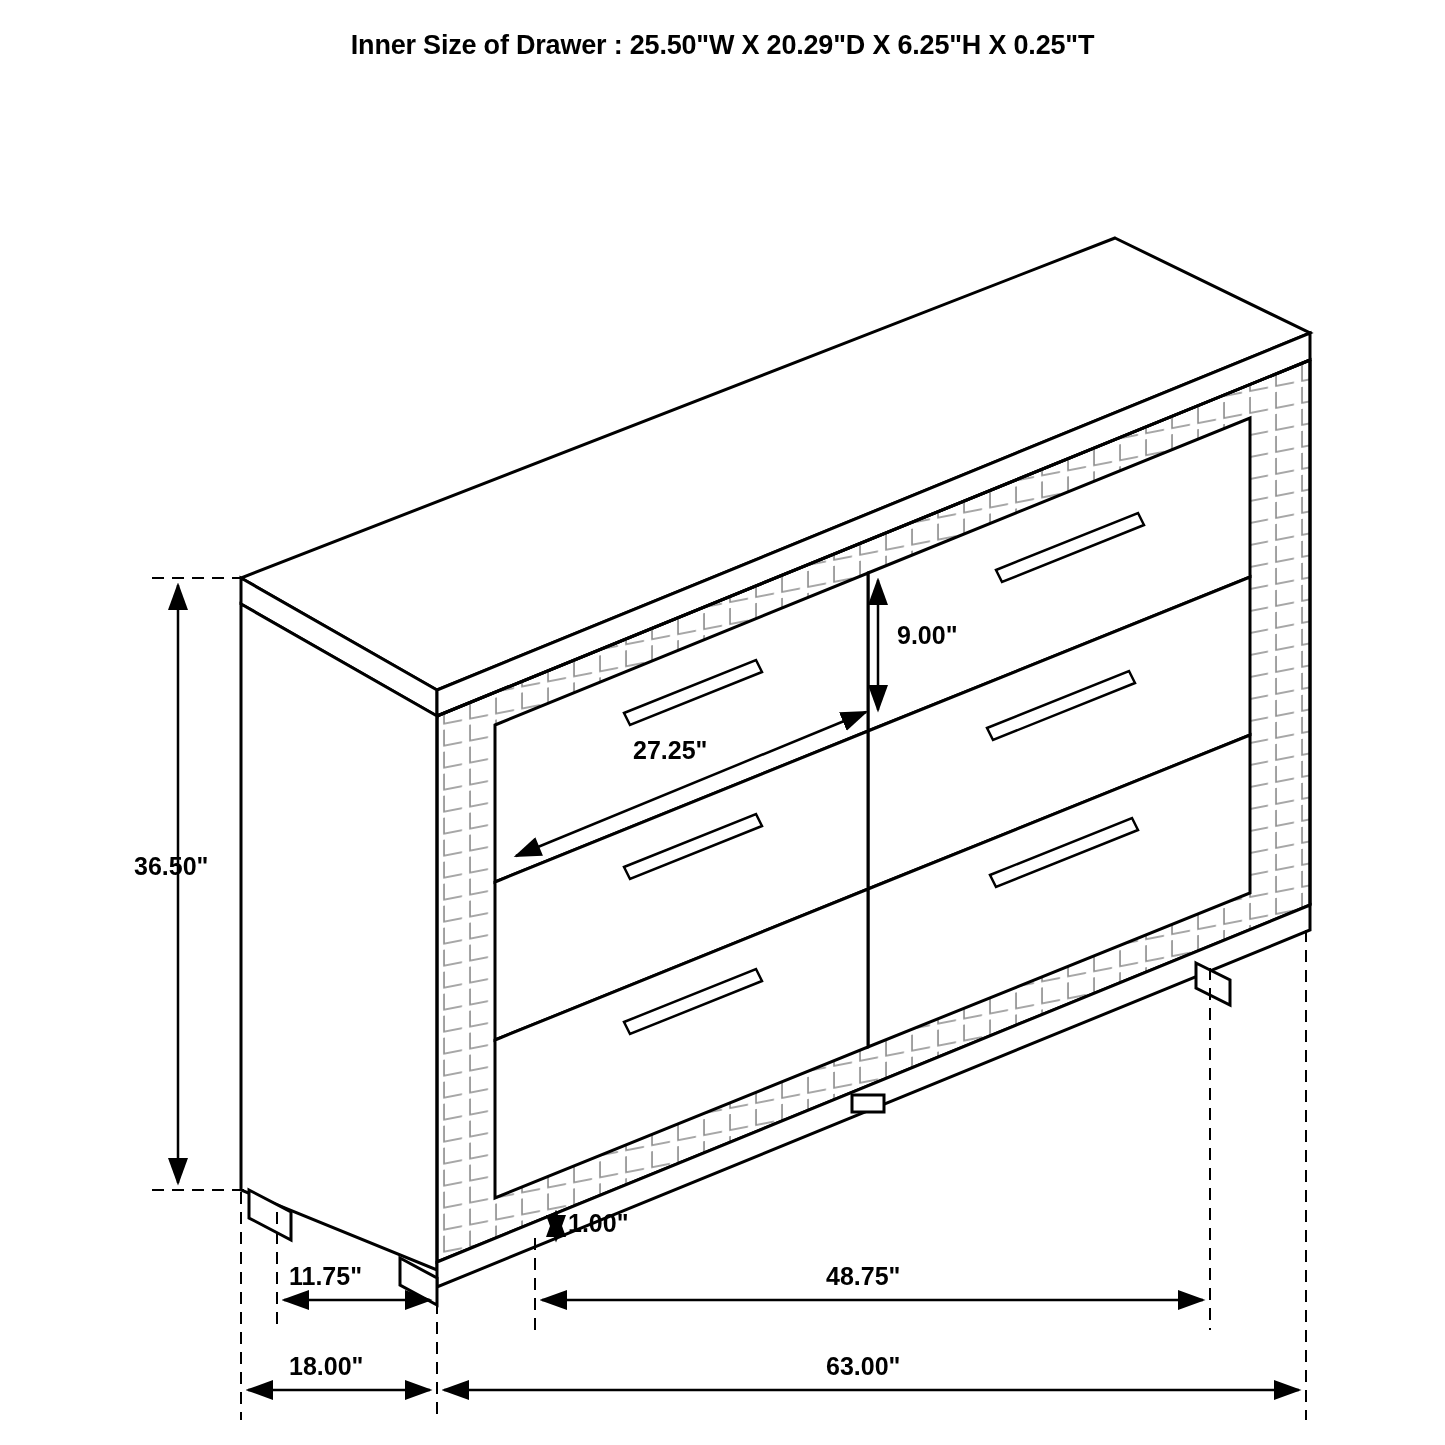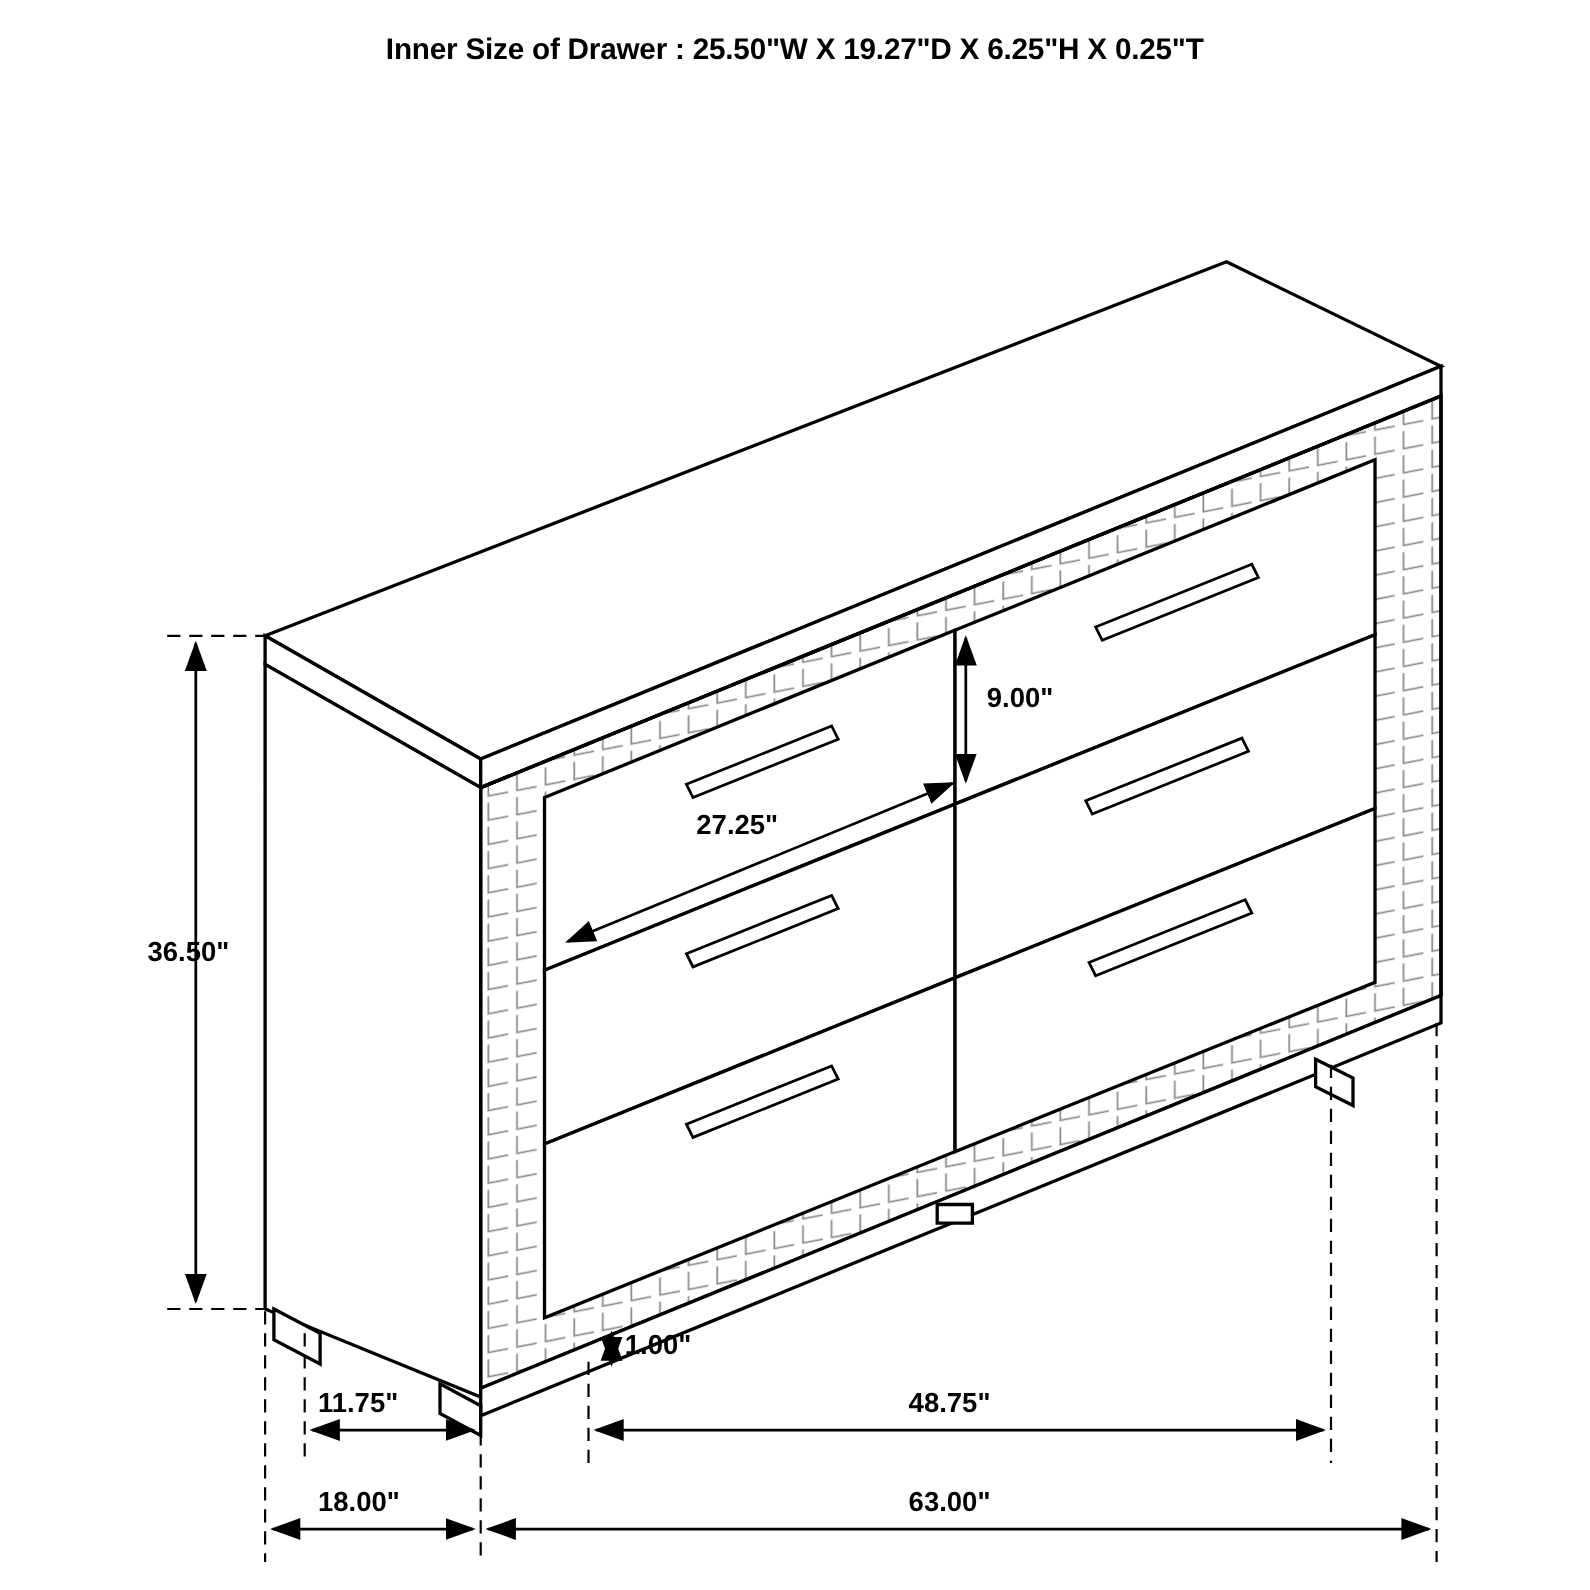--- a/index.html
+++ b/index.html
@@ -39,21 +39,21 @@
     font-weight: bold;
     color: #000000;
     white-space: nowrap;
   }
 </style>
 </head>
 <body>
 
 <div id="page">
 
-  <div id="title">Inner Size of Drawer : 25.50"W X 19.27"D X 6.25"H X 0.25"T</div>
+  <div id="title">Inner Size of Drawer : 25.50"W X 20.29"D X 6.25"H X 0.25"T</div>
 
   <svg class="layer" viewBox="0 0 1445 1445">
     <defs>
       <pattern id="tex" width="26" height="22" patternUnits="userSpaceOnUse" patternTransform="skewY(-11)">
         <path d="M2 2 L2 18 L20 18" fill="none" stroke="#8a8a8a" stroke-width="1.6"></path>
       </pattern>
       <marker id="arrEnd" markerWidth="12" markerHeight="12" refX="10" refY="4" orient="auto">
         <path d="M0,0 L11,4 L0,8 z" fill="#000"></path>
       </marker>
       <marker id="arrStart" markerWidth="12" markerHeight="12" refX="1" refY="4" orient="auto">

